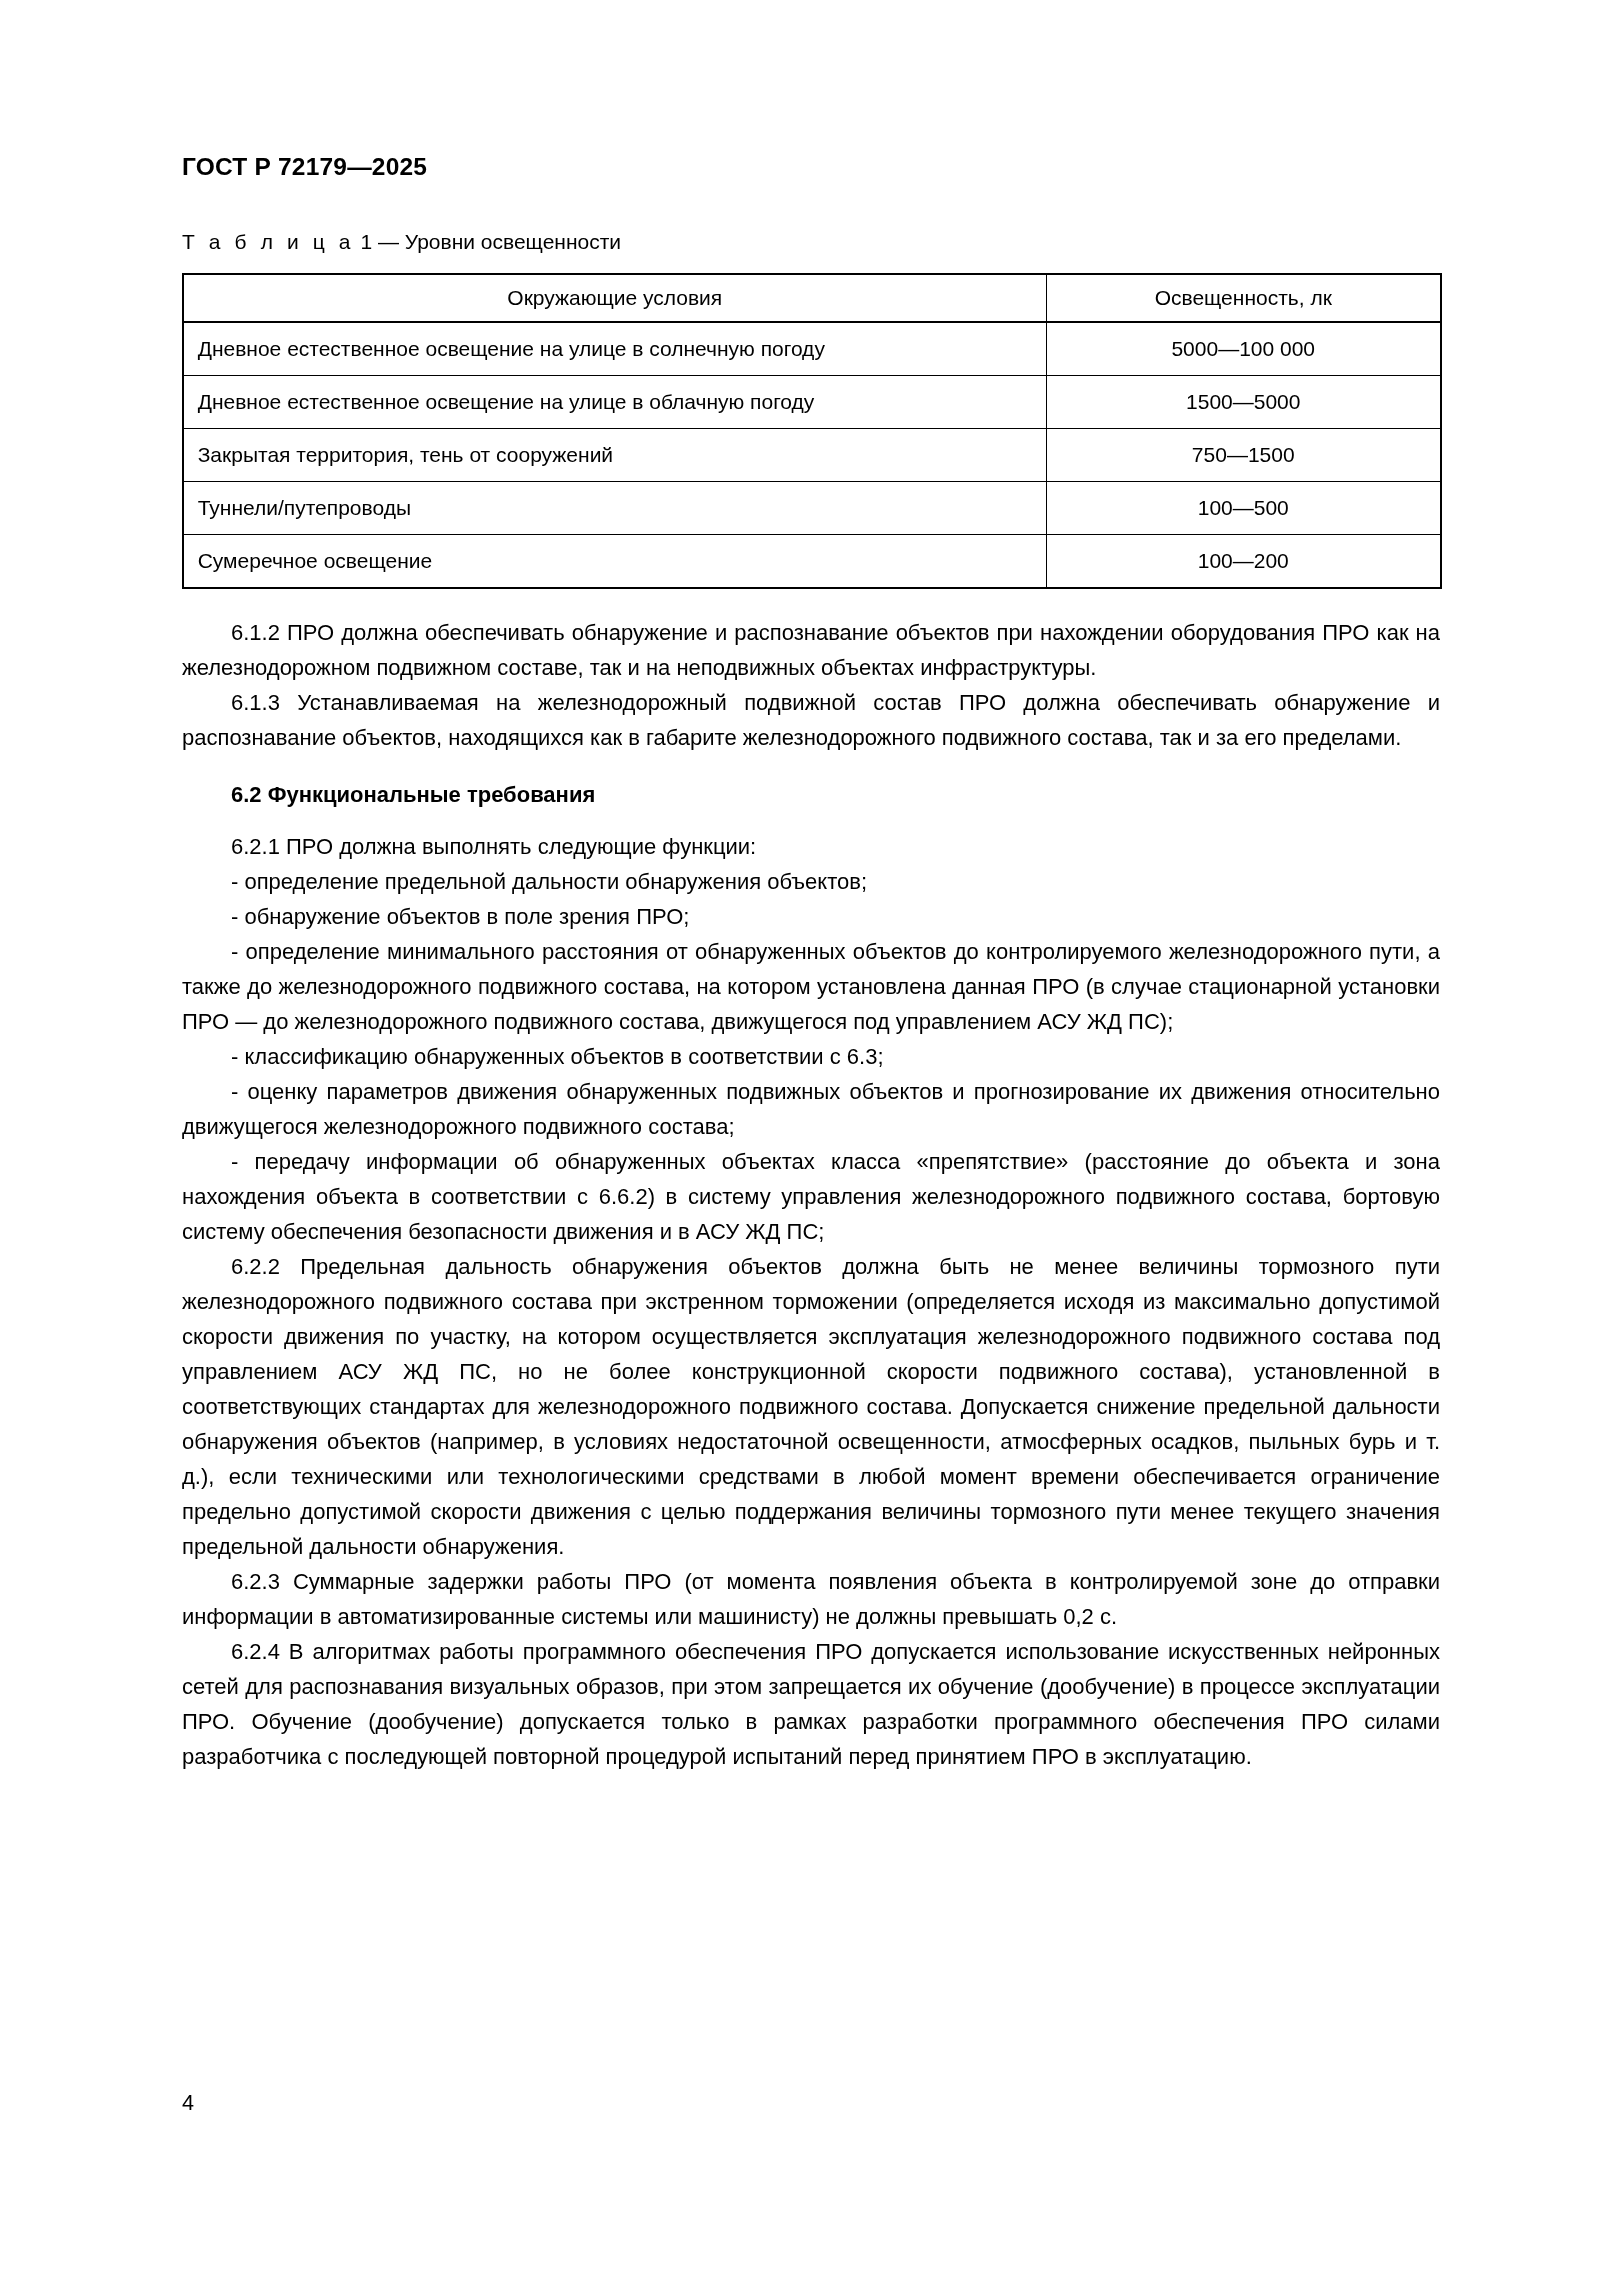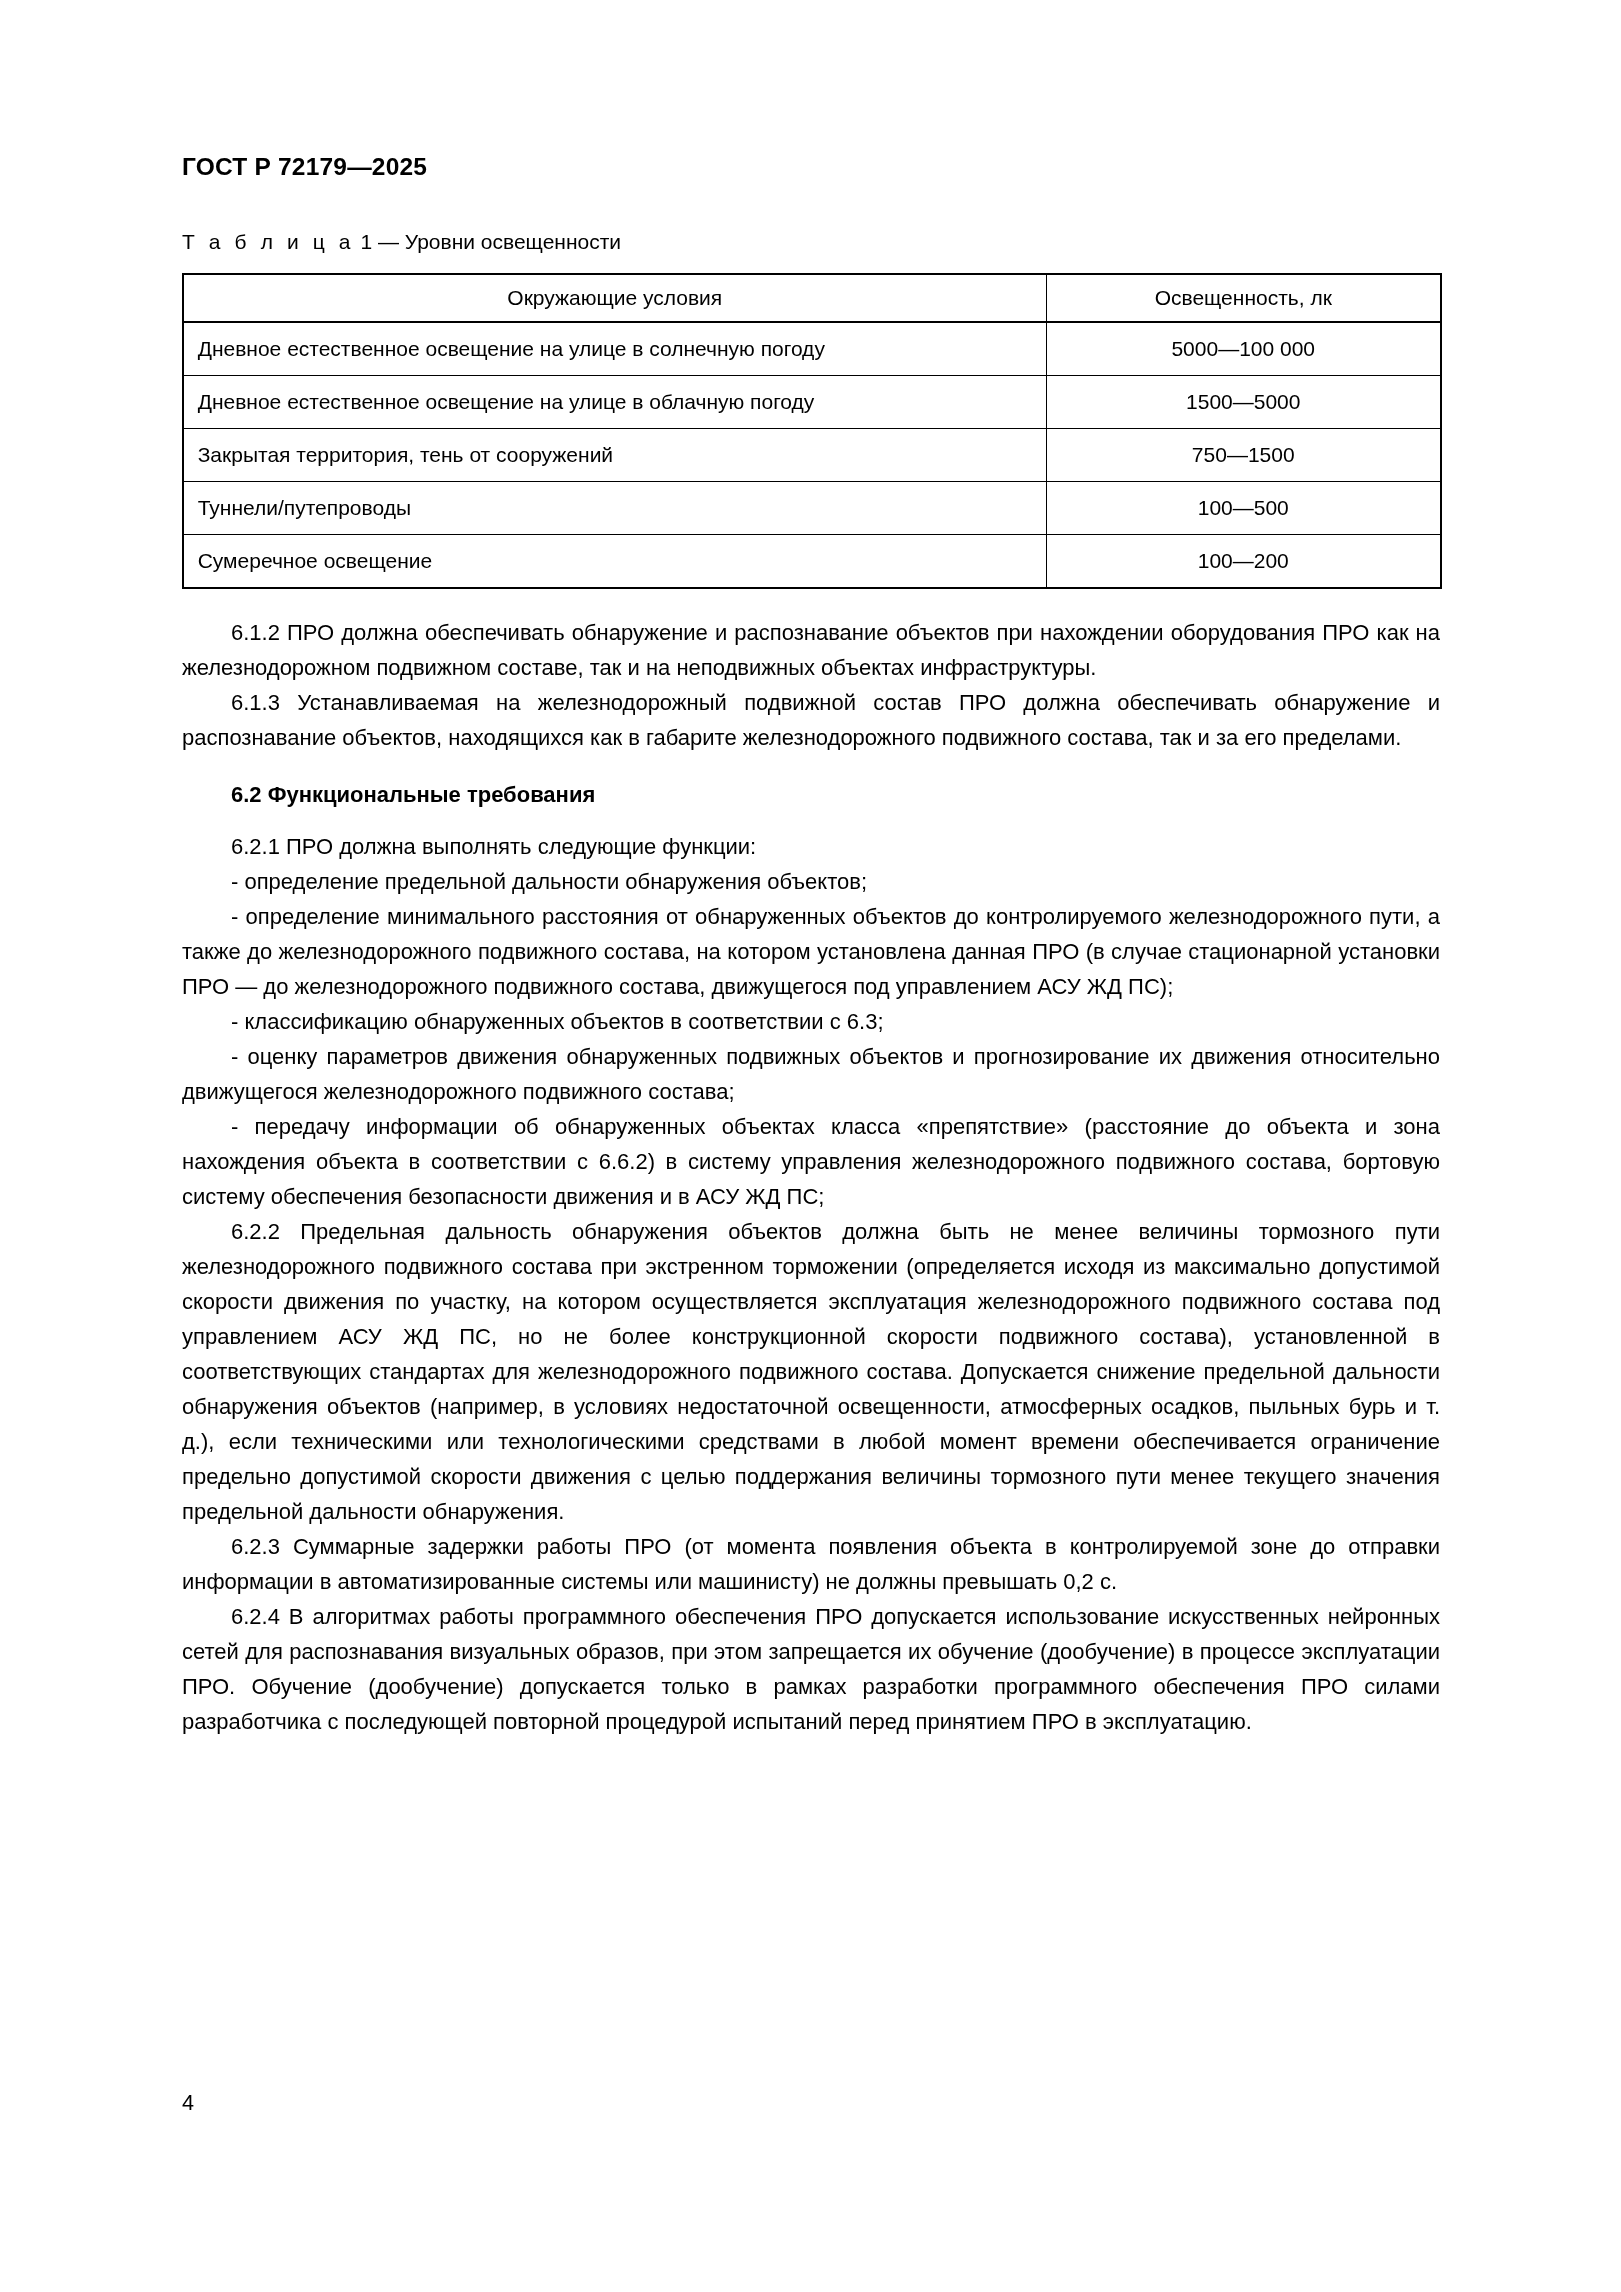--- a/index.html
+++ b/index.html
@@ -178,20 +178,21 @@
     <div class="body-block">
 
       <p class="para indent">6.1.2 ПРО должна обеспечивать обнаружение и распознавание объектов при нахождении обо­рудования ПРО как на железнодорожном подвижном составе, так и на неподвижных объектах инфра­структуры.</p>
       <p class="para indent">6.1.3 Устанавливаемая на железнодорожный подвижной состав ПРО должна обеспечивать обнаружение и распознавание объектов, находящихся как в габарите железнодорожного подвижного состава, так и за его пределами.</p>
 
       <h3 class="subhead">6.2  Функциональные требования</h3>
 
       <p class="para indent">6.2.1 ПРО должна выполнять следующие функции:</p>
 
       <p class="para dash">- определение предельной дальности обнаружения объектов;</p>
+      <p class="para dash">- обнаружение объектов в поле зрения ПРО;</p>
       <p class="para dash">- определение минимального расстояния от обнаруженных объектов до контролируемого желез­нодорожного пути, а также до железнодорожного подвижного состава, на котором установлена данная ПРО (в случае стационарной установки ПРО — до железнодорожного подвижного состава, движущего­ся под управлением АСУ ЖД ПС);</p>
       <p class="para dash">- классификацию обнаруженных объектов в соответствии с 6.3;</p>
       <p class="para dash">- оценку параметров движения обнаруженных подвижных объектов и прогнозирование их дви­жения относительно движущегося железнодорожного подвижного состава;</p>
       <p class="para dash">- передачу информации об обнаруженных объектах класса «препятствие» (расстояние до объ­екта и зона нахождения объекта в соответствии с 6.6.2) в систему управления железнодорожного под­вижного состава, бортовую систему обеспечения безопасности движения и в АСУ ЖД ПС;</p>
 
       <p class="para indent">6.2.2 Предельная дальность обнаружения объектов должна быть не менее величины тормозного пути железнодорожного подвижного состава при экстренном торможении (определяется исходя из мак­симально допустимой скорости движения по участку, на котором осуществляется эксплуатация желез­нодорожного подвижного состава под управлением АСУ ЖД ПС, но не более конструкционной скорости подвижного состава), установленной в соответствующих стандартах для железнодорожного подвижно­го состава. Допускается снижение предельной дальности обнаружения объектов (например, в условиях недостаточной освещенности, атмосферных осадков, пыльных бурь и т. д.), если техническими или технологическими средствами в любой момент времени обеспечивается ограничение предельно допу­стимой скорости движения с целью поддержания величины тормозного пути менее текущего значения предельной дальности обнаружения.</p>
       <p class="para indent">6.2.3 Суммарные задержки работы ПРО (от момента появления объекта в контролируемой зоне до отправки информации в автоматизированные системы или машинисту) не должны превышать 0,2 с.</p>
       <p class="para indent">6.2.4 В алгоритмах работы программного обеспечения ПРО допускается использование искус­ственных нейронных сетей для распознавания визуальных образов, при этом запрещается их обучение (дообучение) в процессе эксплуатации ПРО. Обучение (дообучение) допускается только в рамках раз­работки программного обеспечения ПРО силами разработчика с последующей повторной процедурой испытаний перед принятием ПРО в эксплуатацию.</p>
 
     </div>

